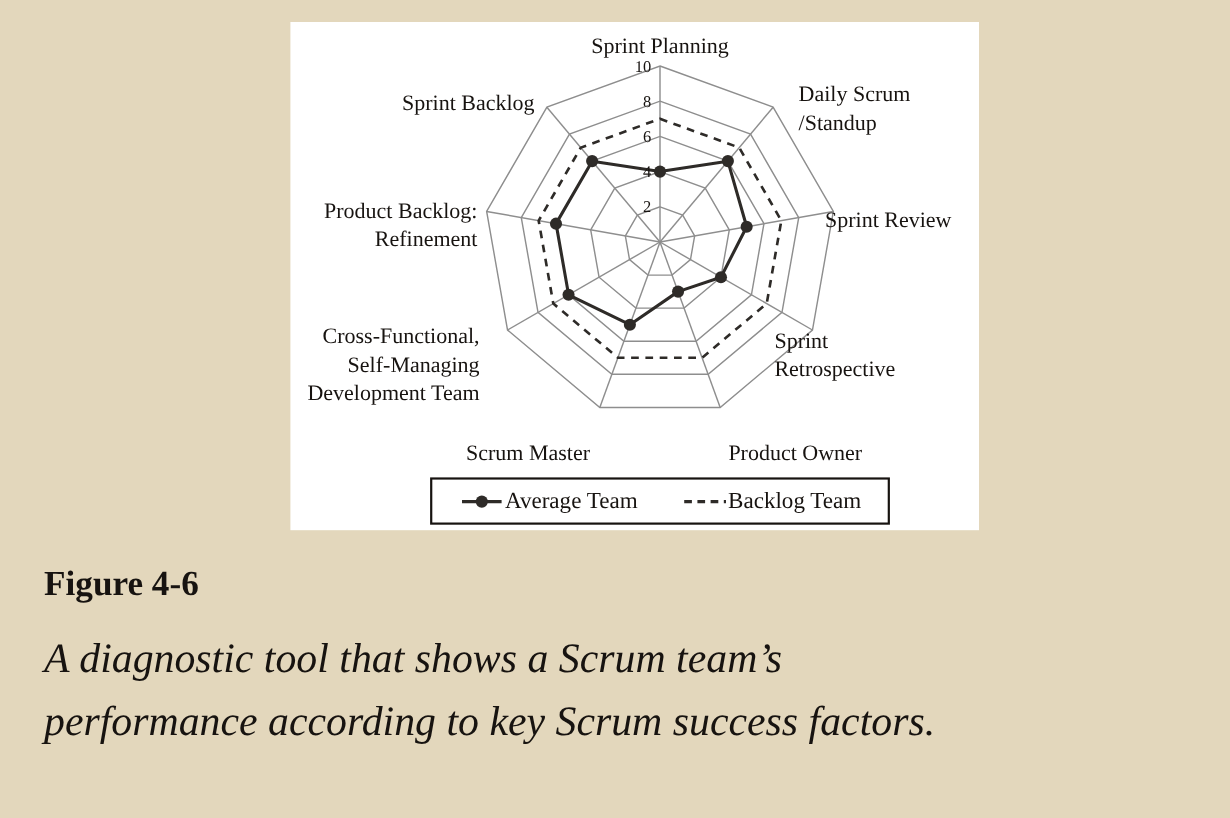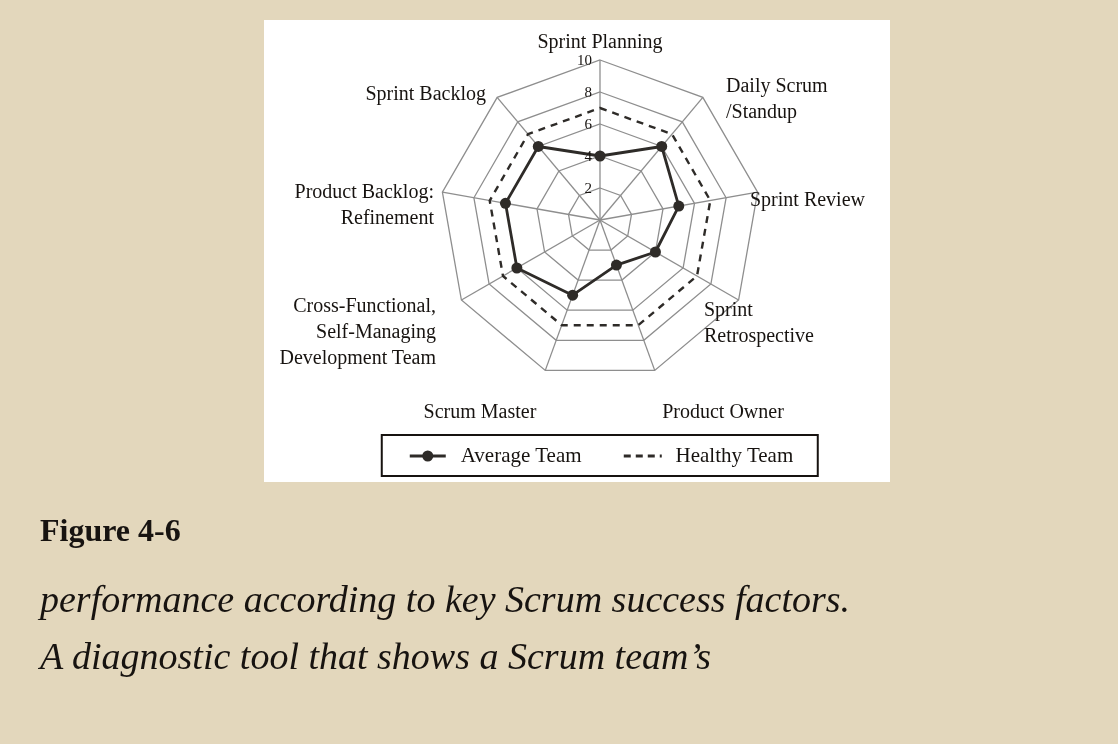--- a/index.html
+++ b/index.html
@@ -24,21 +24,21 @@
   .legend {
     position: absolute;
     left: 336px; top: 414px;
     transform: translateX(-50%);
     display: flex; align-items: center; gap: 40px;
     border: 2px solid #171310;
     background: #ffffff;
     padding: 7px 24px;
     white-space: nowrap;
   }
-  .legend-item { display: flex; align-items: center; gap: 12px; font-size: 21px; }
+  .legend-item { display: flex; align-items: center; gap: 0; font-size: 21px; }
   .legend-swatch { display: block; }
   .caption { position: absolute; left: 40px; top: 512px; right: 30px; }
   .figure-label { font-weight: bold; font-size: 32px; margin-bottom: 22px; }
   .caption-line { font-style: italic; font-size: 38px; line-height: 1.5; }
 </style>
 </head>
 <body style="background: rgb(227, 215, 188);">
 
 <div class="page">
 
@@ -90,24 +90,24 @@
         <svg class="legend-swatch" width="42" height="14" viewBox="0 0 42 14">
           <line x1="3" y1="7" x2="39" y2="7" stroke="#2e2b28" stroke-width="2.8"></line>
           <circle cx="21" cy="7" r="5.5" fill="#2e2b28"></circle>
         </svg>
         <span>Average Team</span>
       </div>
       <div class="legend-item">
         <svg class="legend-swatch" width="42" height="14" viewBox="0 0 42 14">
           <line x1="2" y1="7" x2="40" y2="7" stroke="#2e2b28" stroke-width="2.8" stroke-dasharray="7 5"></line>
         </svg>
-        <span>Healthy Team</span>
+        <span>Backlog Team</span>
       </div>
     </div>
   </div>
 
   <div class="caption">
     <div class="figure-label">Figure 4-6</div>
+    <div class="caption-line">A diagnostic tool that shows a Scrum team’s</div>
     <div class="caption-line">performance according to key Scrum success factors.</div>
-    <div class="caption-line">A diagnostic tool that shows a Scrum team’s</div>
   </div>
 
 </div>
 
 </body></html>

